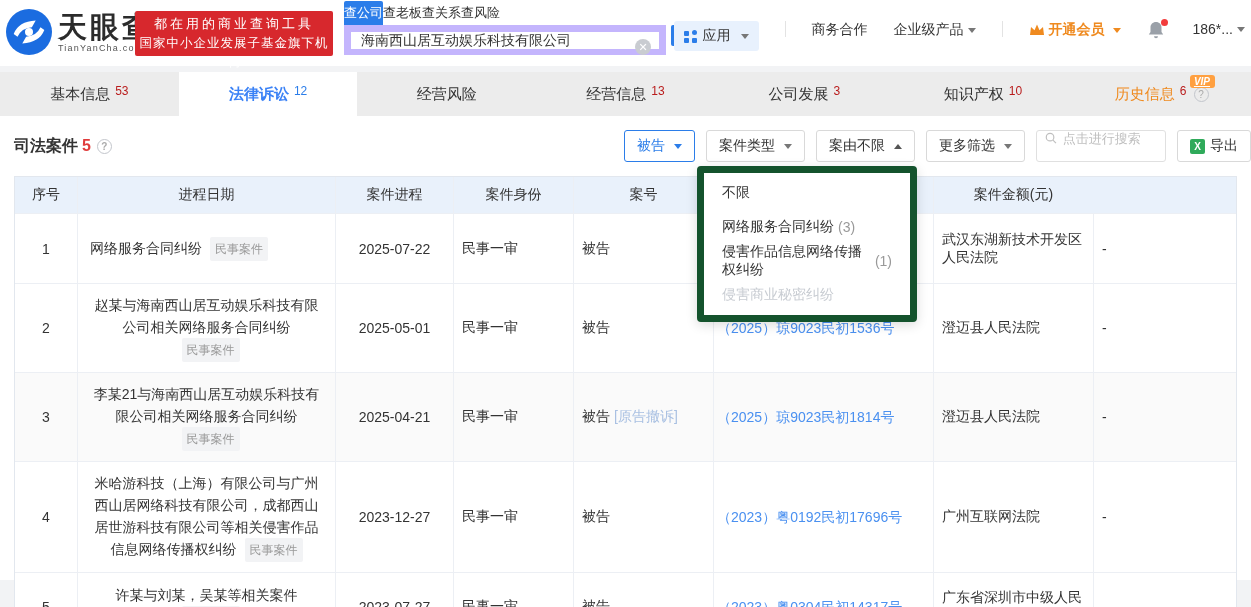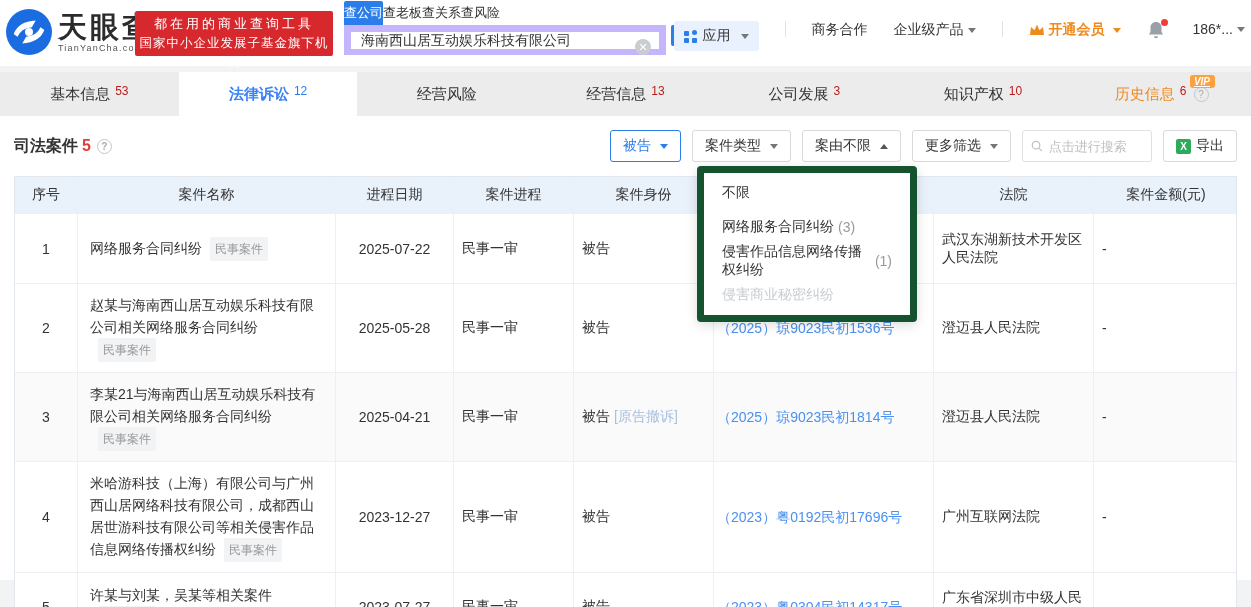--- a/index.html
+++ b/index.html
@@ -62,46 +62,46 @@
   .ctab.active .lbl { color:#3b82f6; font-weight:bold; }
   .ctab.active .cnt { color:#2b7de9; }
   .ctab.history .lbl { color:#ef8a1f; }
   .vip-badge { position:absolute; top:3px; right:36px; background:#ffa040; color:#fff; font-size:10px;
                font-weight:bold; font-style:italic; padding:1px 5px 1px 4px; border-radius:3px;text-decoration:underline; }
   .qic { display:inline-block; width:15px; height:15px; border:1px solid #c3c6cc; border-radius:50%;
          color:#aaa; font-size:10px; line-height:13px; text-align:center; margin-left:2px; }
 
   
   .main { position:absolute; left:0; top:116px; width:1251px; height:464px; background:#fff; }
-  .filterrow { position:absolute; left:14px; right:14px; top:14px; height:32px; display:flex; align-items:center; }
+  .filterrow { position:absolute; left:14px; right:0; top:14px; height:32px; display:flex; align-items:center; }
   .sec-title { font-size:16px; font-weight:bold; color:#333; display:flex; align-items:center; gap:4px; }
   .sec-title .num { color:#e03c3c; }
   .fcontrols { margin-left:auto; display:flex; align-items:center; gap:11px; }
   .fbtn { height:32px; display:flex; align-items:center; justify-content:center; gap:5px; padding:0 12px;
           border:1px solid #d9d9d9; border-radius:3px; background:#fff; color:#333; font-size:14px; cursor:pointer; }
   .fbtn.primary { border-color:#2b7de9; color:#2b7de9; }
   .fbtn.primary .caret-d { border-top-color:#2b7de9; }
   .fsearch { width:130px; height:32px; border:1px solid #e0e0e0; border-radius:3px; display:flex;
-             align-items:center; padding:0 8px; gap:6px; background:#fff; }
+             align-items:flex-start; padding:0 8px; gap:6px; background:#fff; }
   .fsearch input { border:none; outline:none; width:100%; font-size:13px; color:#333; font-family:inherit; }
   .fsearch input::placeholder { color:#bfbfbf; }
   .xls-ic { width:15px; height:15px; background:#2faa5a; border-radius:2px; color:#fff; font-size:10px;
             font-weight:bold; line-height:15px; text-align:center; }
 
   
   .tbl { position:absolute; left:14px; top:60px; width:1223px; border:1px solid #e2e7ee; background:#fff; }
   .trow { display:grid; grid-template-columns:62px 258px 118px 120px 140px 220px 160px 145px; }
   .trow + .trow { border-top:1px solid #eceff4; }
   .th, .td { border-left:1px solid #eceff4; display:flex; align-items:center; }
   .th:first-child, .td:first-child { border-left:none; }
   .thead { background:#e9f1fb; height:36px; }
   .th { justify-content:center; color:#333; font-size:14px; }
   .td { padding:10px 8px; font-size:14px; color:#333; }
   .td.center { justify-content:center; }
-  .td.name { padding:10px 12px; }
+  .td.name { padding:10px 12px;text-align:center; }
   .namewrap { line-height:22px; }
   .badge { display:inline-block; background:#f2f3f5; color:#999; font-size:12px; padding:1px 5px;
            margin-left:8px; border-radius:2px; white-space:nowrap; }
   .td.caseno { padding-left:3px; }
   .link { color:#4a90f0; cursor:pointer; line-height:20px; }
   .role-tag { color:#a9c0e2; margin-left:4px; }
   .r1 { min-height:70px; } .r2 { min-height:58px; } .r3 { min-height:60px; background:#fafafa; }
   .r4 { min-height:102px; } .r5 { min-height:68px; }
 
   
@@ -258,21 +258,20 @@
         <button class="fbtn">
           <span class="xls-ic">X</span>
           <span>导出</span>
         </button>
       </div>
     </div>
 
     <div class="tbl">
       <div class="trow thead">
         <div class="th">序号</div>
-        <div class="th">案件名称</div>
         <div class="th">进程日期</div>
         <div class="th">案件进程</div>
         <div class="th">案件身份</div>
         <div class="th">案号</div>
         <div class="th">法院</div>
         <div class="th">案件金额(元)</div>
       </div>
 
       <div class="trow r1">
         <div class="td center">1</div>
@@ -287,21 +286,21 @@
           </div>
         <div class="td">武汉东湖新技术开发区人民法院</div>
         <div class="td">-</div>
       </div>
 
       <div class="trow r2">
         <div class="td center">2</div>
         <div class="td name">
           <div class="namewrap"><span>赵某与海南西山居互动娱乐科技有限公司相关网络服务合同纠纷</span><span class="badge">民事案件</span></div>
         </div>
-        <div class="td center">2025-05-28</div>
+        <div class="td center">2025-05-01</div>
         <div class="td">民事一审</div>
         <div class="td">被告</div>
         <div class="td caseno">
             <span class="link">（2025）琼9023民初1536号</span>
           </div>
         <div class="td">澄迈县人民法院</div>
         <div class="td">-</div>
       </div>
 
       <div class="trow r3">

